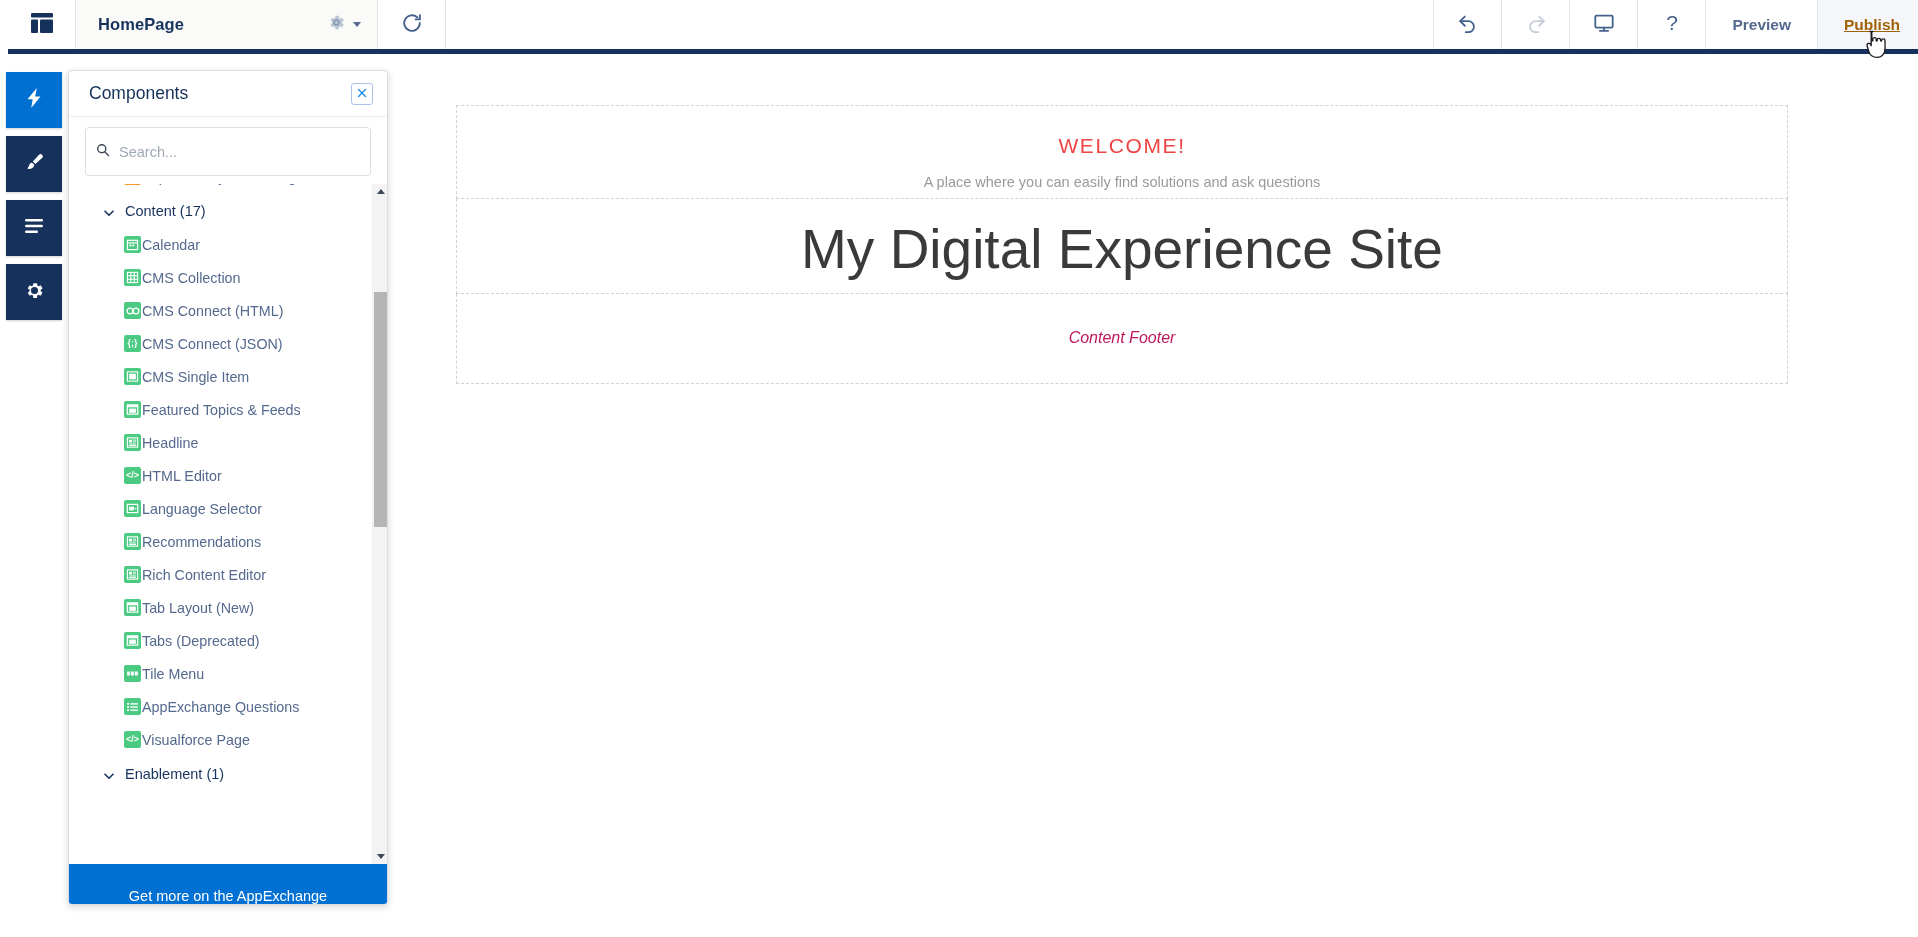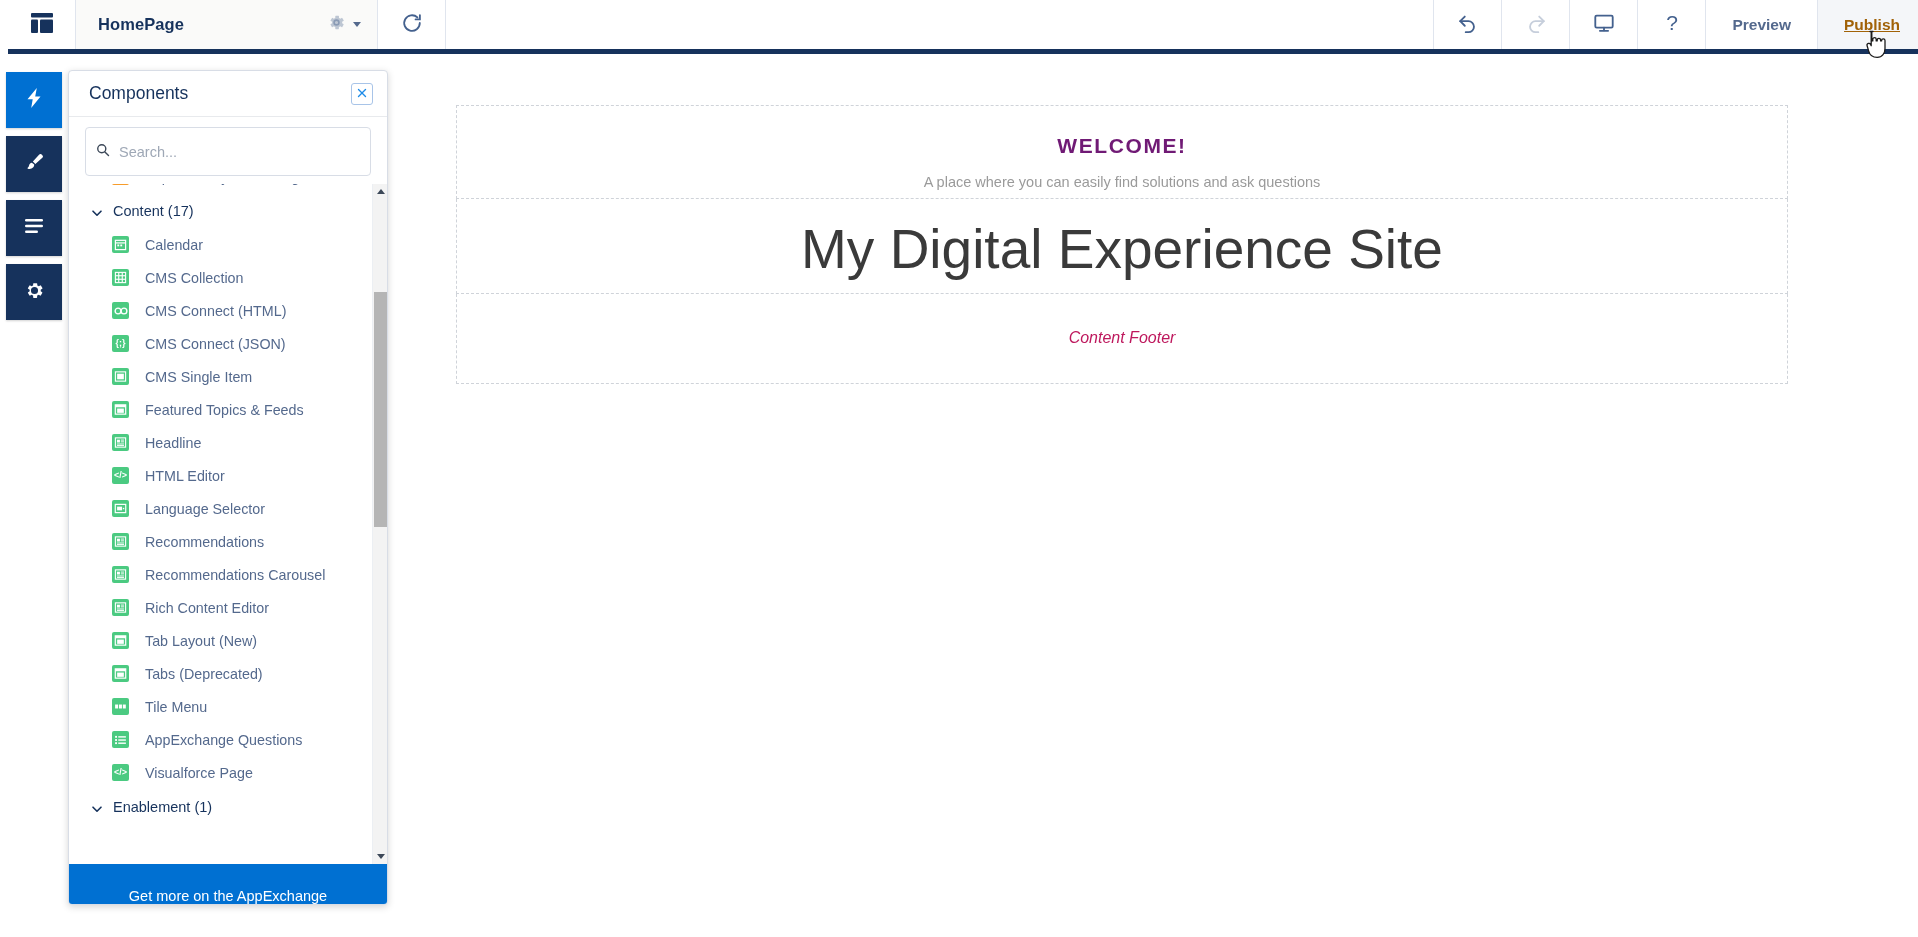--- a/index.html
+++ b/index.html
@@ -128,31 +128,31 @@
   .search-box input::placeholder { color: #9fa8b6; }
 
   
   .list-area {
     flex: 1; position: relative; overflow: hidden;
     display: flex;
   }
   .list-scroll {
     flex: 1; overflow: hidden; padding-left: 0px;
   }
-  .list-inner { margin-top: -24px; }
+  .list-inner { margin-top: -24px; padding-left: 12px; }
   .grp-head {
     display:flex; align-items:center; gap: 11px;
     padding: 10px 0 9px 22px;
     font-size: 14.5px; color: #16325c; cursor: pointer;
   }
   .chev {
     width: 11px; height: 11px; position: relative;
   }
   .row {
-    display:flex; align-items:center; gap: 16px;
+    display:flex; align-items:center; gap: 1px;
     height: 33px; padding-left: 43px;
     font-size: 14.3px; color: #54698d; cursor: pointer;
   }
   .cico {
     width: 17px; height: 17px; border-radius: 2px;
     display:flex; align-items:center; justify-content:center;
     flex: 0 0 17px;
   }
   .cico.green { background:#4bca81; }
   .cico.orange2 { background:#f79c2a; }
@@ -204,21 +204,21 @@
     border-left: 1px dashed #cfd3d9;
     border-right: 1px dashed #cfd3d9;
     text-align: center;
     background: #fff;
   }
   .sect.s1 { margin-top: 46px; height: 94px; padding-top: 28px; }
   .sect.s2 { height: 95px; padding-top: 22px; border-top: none; }
   .sect.s3 { height: 90px; padding-top: 35px; border-top: none; }
 
   .welcome {
-    font-size: 21px; font-weight: bold; color: #701a75;
+    font-size: 21px; font-weight: normal; color: #ef4444;
     letter-spacing: 1.6px;
   }
   .welcome-sub {
     margin-top: 16px; font-size: 14.5px; color: #9a9a9a;
   }
   .bigtitle {
     font-size: 55px; color: #3a3a3a; font-weight: normal;
     line-height: 1.05;
   }
   .footer-txt {
@@ -514,33 +514,20 @@
             <span class="cico green">
               <svg width="13" height="13" viewBox="0 0 14 14">
                 <rect x="1.5" y="2" width="11" height="10" fill="none" stroke="#ffffff" stroke-width="1.2"></rect>
                 <rect x="3.2" y="4" width="3.2" height="3" fill="#ffffff"></rect>
                 <line x1="7.4" y1="4.4" x2="10.8" y2="4.4" stroke="#ffffff" stroke-width="1"></line>
                 <line x1="7.4" y1="6.3" x2="10.8" y2="6.3" stroke="#ffffff" stroke-width="1"></line>
                 <line x1="3.2" y1="8.6" x2="10.8" y2="8.6" stroke="#ffffff" stroke-width="1"></line>
                 <line x1="3.2" y1="10.2" x2="10.8" y2="10.2" stroke="#ffffff" stroke-width="1"></line>
               </svg>
             </span>
-            <span>Recommendations Carousel</span>
-          </div>
-          <div class="row">
-            <span class="cico green">
-              <svg width="13" height="13" viewBox="0 0 14 14">
-                <rect x="1.5" y="2" width="11" height="10" fill="none" stroke="#ffffff" stroke-width="1.2"></rect>
-                <rect x="3.2" y="4" width="3.2" height="3" fill="#ffffff"></rect>
-                <line x1="7.4" y1="4.4" x2="10.8" y2="4.4" stroke="#ffffff" stroke-width="1"></line>
-                <line x1="7.4" y1="6.3" x2="10.8" y2="6.3" stroke="#ffffff" stroke-width="1"></line>
-                <line x1="3.2" y1="8.6" x2="10.8" y2="8.6" stroke="#ffffff" stroke-width="1"></line>
-                <line x1="3.2" y1="10.2" x2="10.8" y2="10.2" stroke="#ffffff" stroke-width="1"></line>
-              </svg>
-            </span>
             <span>Rich Content Editor</span>
           </div>
           <div class="row">
             <span class="cico green">
               <svg width="13" height="13" viewBox="0 0 14 14">
                 <rect x="1.4" y="2" width="11.2" height="10" fill="none" stroke="#ffffff" stroke-width="1.3"></rect>
                 <rect x="1.4" y="2" width="11.2" height="2.6" fill="#ffffff"></rect>
                 <rect x="3.4" y="6" width="7.2" height="4.6" fill="#ffffff"></rect>
               </svg>
             </span>

